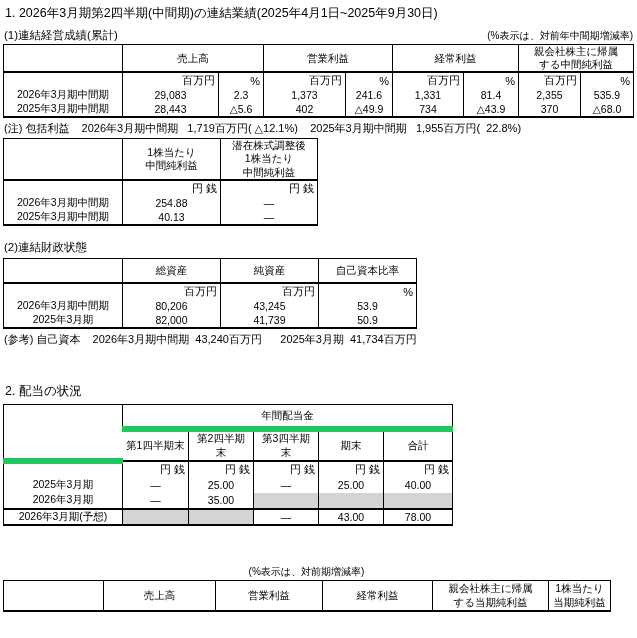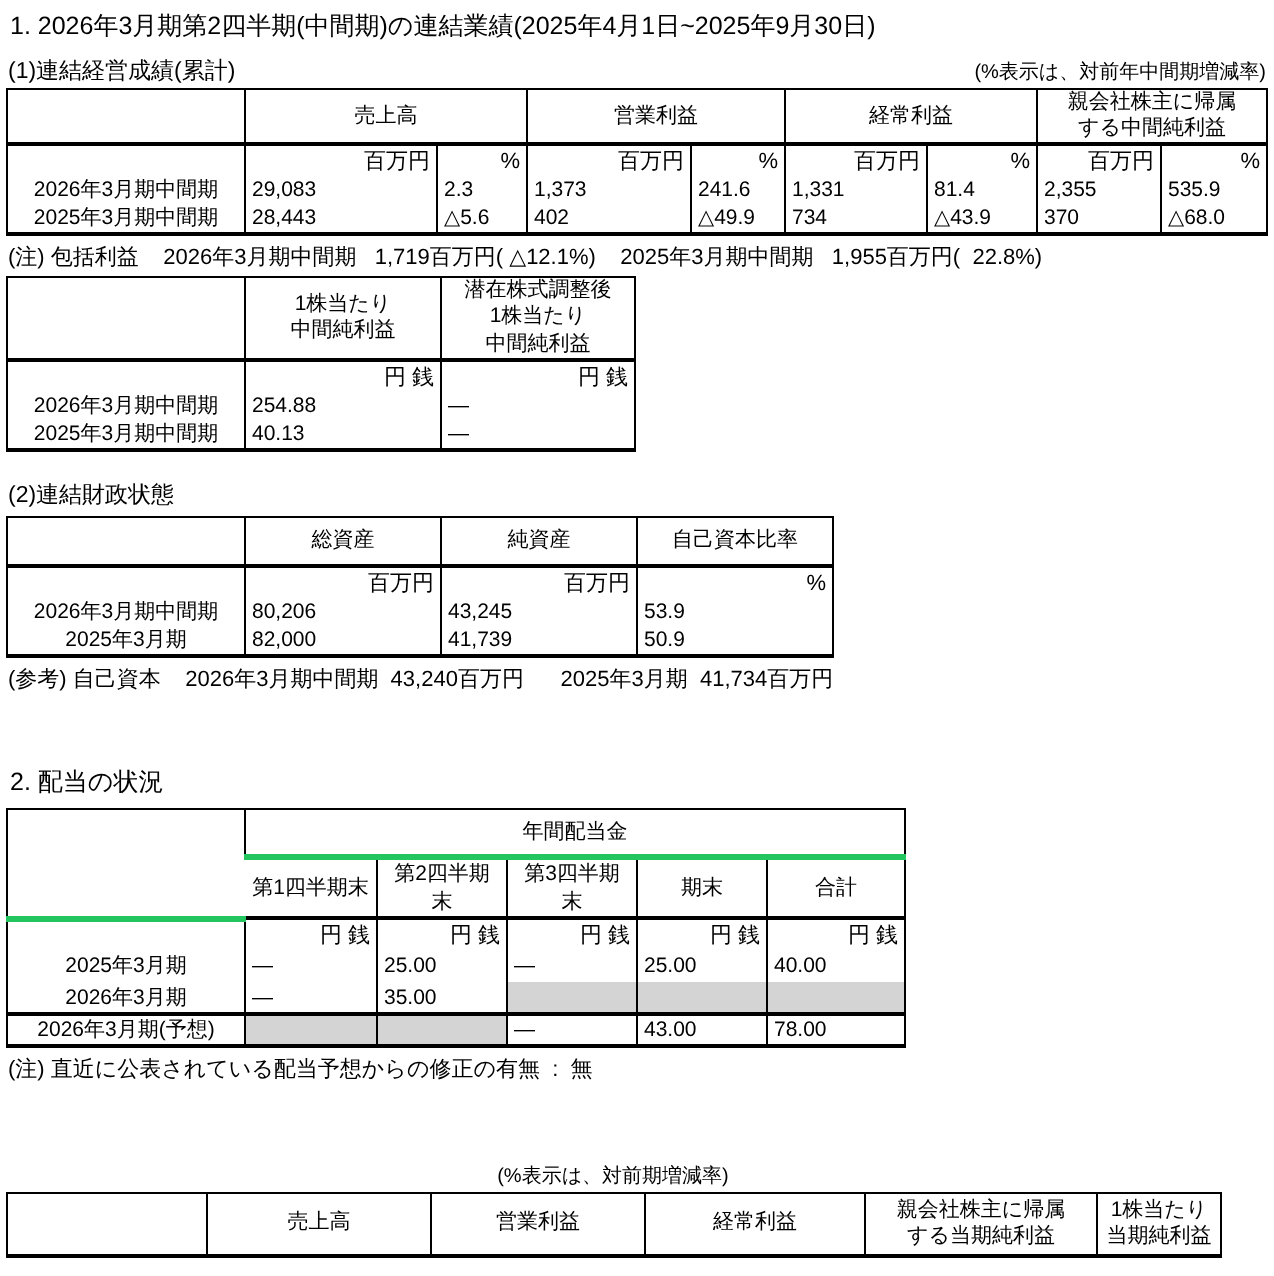--- a/index.html
+++ b/index.html
@@ -14,27 +14,27 @@
   .subrow { display:flex; justify-content:space-between; align-items:flex-end; margin:0 2px 1px 1px; }
   .sub-label { font-size:11.5px; }
   .note-sm { font-size:10px; }
   .note-line { font-size:11px; margin:3px 0 2px 1px; white-space:pre-wrap; }
 
   table { border-collapse:collapse; table-layout:fixed; border:1px solid #000; border-bottom:2px solid #000; }
   th, td { padding:0 3px; font-weight:normal; overflow:hidden; border-left:1px solid #000; }
   th:first-child, td:first-child { border-left:none; }
   thead th { text-align:center; vertical-align:middle; white-space:pre-line; line-height:1.25; border-bottom:2px solid #000; font-size:10.5px; }
   tr.units td { text-align:right; font-size:11px; height:13px; vertical-align:middle; }
-  tr.data td { text-align:left; height:13px; vertical-align:middle; }
+  tr.data td { text-align:center; height:13px; vertical-align:middle; }
   tr.data td.rowlabel { text-align:center; }
   .t1 thead th { height:25px; }
   .t2 thead th { height:41px; }
   .t3 thead th { height:25px; }
   .t4 th { vertical-align:middle; }
-  .t4 tr.span-hdr th { height:24px; border-bottom:3px solid #22c55e; }
+  .t4 tr.span-hdr th { height:24px; border-bottom:6px solid #22c55e; }
   .t4 tr.sub-hdr th { height:21px; border-bottom:2px solid #000; }
   .t4 th.corner { border-bottom:2px solid #000; }
   .t4 tr.data td { height:16px; }
   .t4 tr.thick-top td { border-top:2px solid #000; }
   .t5 thead th { height:31px; }
   .gray { background:var(--cell_shading,#d4d4d4); }
   .forecast-note { width:607px; text-align:center; margin:39px 0 1px 0; }
   .mt-table2 { margin-top:2px; }
   .h-sub2 { font-size:11.5px; margin:14px 0 3px 1px; }
   .h-sec2 { font-size:12.5px; margin:36px 0 4px 2px; }
@@ -240,21 +240,20 @@
         <td class="rowlabel">2026年3月期(予想)</td>
         <td class="gray"></td>
         <td class="gray"></td>
         <td>―</td>
         <td>43.00</td>
         <td>78.00</td>
       </tr>
     </tbody>
   </table>
 
-  <div class="note-line">(注) 直近に公表されている配当予想からの修正の有無  :  無</div>
 
 
   <div class="note-sm forecast-note">(%表示は、対前期増減率)</div>
 
   <table class="t5">
     <colgroup>
       <col style="width:100px">
         <col style="width:70px">
         <col style="width:42px">
       <col style="width:68px">

